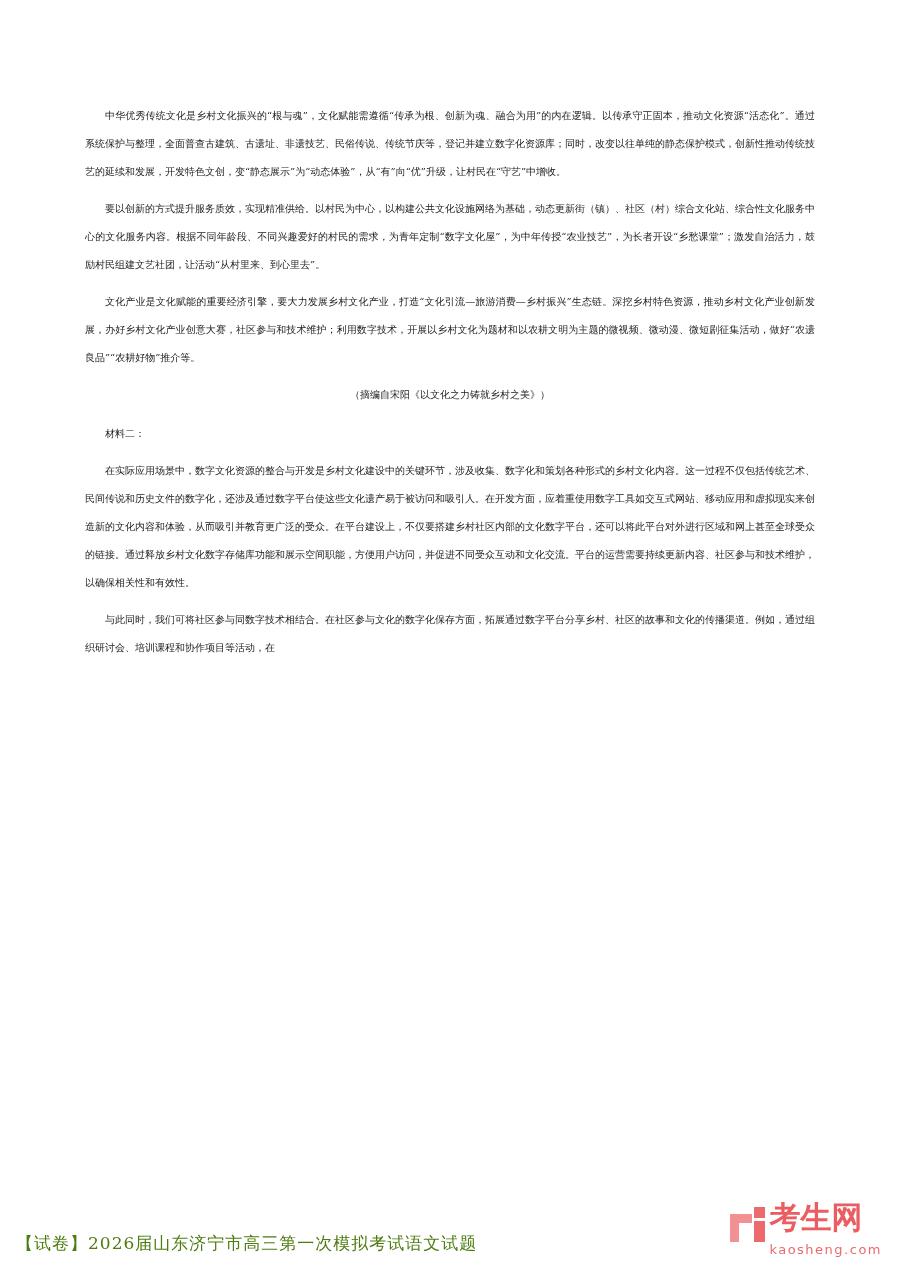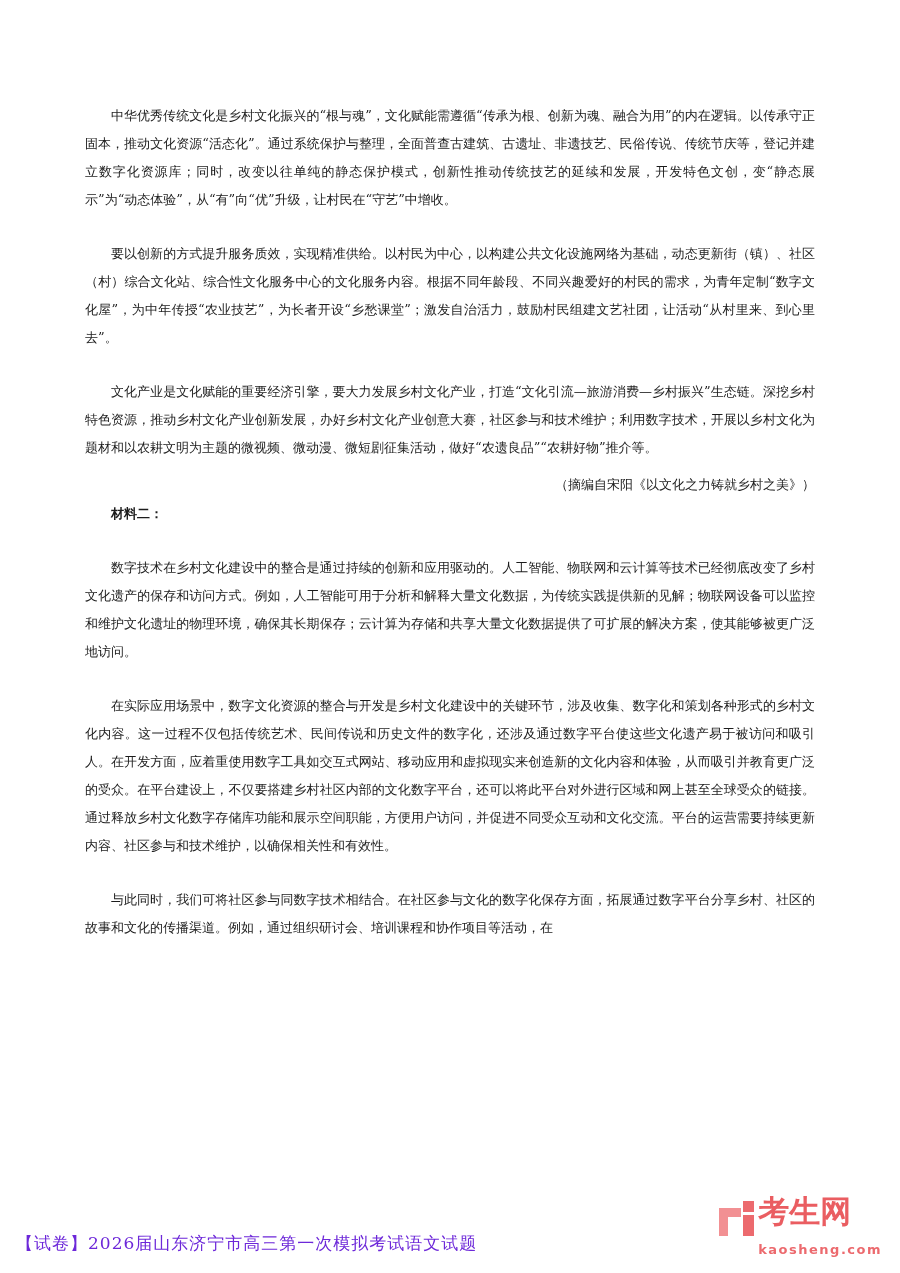--- a/index.html
+++ b/index.html
@@ -12,44 +12,44 @@
     position: relative;
     overflow: hidden;
     font-family: "DejaVu Serif", "Liberation Serif", serif;
     color: #1c1c1c;
   }
   .doc {
     position: absolute;
     top: 102px;
     left: 85px;
     width: 730px;
-    font-size: 13px;
+    font-size: 10px;
     line-height: 28px;
     text-align: justify;
   }
   .para {
     text-indent: 2em;
-    margin-top: 26px;
+    margin-top: 9px;
   }
   .para:first-child { margin-top: 0; }
   .attribution {
-    text-align: right;
+    text-align: center;
     margin-top: 9px;
   }
   .material-heading {
-    font-weight: bold;
+    font-weight: normal;
     text-indent: 2em;
-    margin-top: 1px;
+    margin-top: 11px;
   }
   .footer-title {
     position: absolute;
     left: 16px;
     bottom: 18px;
     font-size: 17px;
-    color: #6d28d9;
+    color: #4d7c0f;
     letter-spacing: 1px;
     white-space: nowrap;
   }
   .watermark {
     position: absolute;
     right: 18px;
     bottom: 16px;
     display: flex;
     align-items: flex-start;
   }
@@ -60,36 +60,34 @@
     font-size: 31px;
     font-weight: bold;
     color: #ea5d61;
     line-height: 1.1;
   }
   .wm-url {
     font-family: "DejaVu Sans", "Liberation Sans", sans-serif;
     font-size: 13px;
     color: #ec6a6e;
     letter-spacing: 1.5px;
-    margin-top: 14px;
-    font-weight: bold;
+    margin-top: 8px;
   }
 </style>
 </head>
 <body>
 
 <div class="page">
 
   <main class="doc">
     <p class="para">中华优秀传统文化是乡村文化振兴的“根与魂”，文化赋能需遵循“传承为根、创新为魂、融合为用”的内在逻辑。以传承守正固本，推动文化资源“活态化”。通过系统保护与整理，全面普查古建筑、古遗址、非遗技艺、民俗传说、传统节庆等，登记并建立数字化资源库；同时，改变以往单纯的静态保护模式，创新性推动传统技艺的延续和发展，开发特色文创，变“静态展示”为“动态体验”，从“有”向“优”升级，让村民在“守艺”中增收。</p>
     <p class="para">要以创新的方式提升服务质效，实现精准供给。以村民为中心，以构建公共文化设施网络为基础，动态更新街（镇）、社区（村）综合文化站、综合性文化服务中心的文化服务内容。根据不同年龄段、不同兴趣爱好的村民的需求，为青年定制“数字文化屋”，为中年传授“农业技艺”，为长者开设“乡愁课堂”；激发自治活力，鼓励村民组建文艺社团，让活动“从村里来、到心里去”。</p>
     <p class="para">文化产业是文化赋能的重要经济引擎，要大力发展乡村文化产业，打造“文化引流—旅游消费—乡村振兴”生态链。深挖乡村特色资源，推动乡村文化产业创新发展，办好乡村文化产业创意大赛，社区参与和技术维护；利用数字技术，开展以乡村文化为题材和以农耕文明为主题的微视频、微动漫、微短剧征集活动，做好“农遗良品”“农耕好物”推介等。</p>
     <p class="attribution">（摘编自宋阳《以文化之力铸就乡村之美》）</p>
     <p class="material-heading">材料二：</p>
-    <p class="para">数字技术在乡村文化建设中的整合是通过持续的创新和应用驱动的。人工智能、物联网和云计算等技术已经彻底改变了乡村文化遗产的保存和访问方式。例如，人工智能可用于分析和解释大量文化数据，为传统实践提供新的见解；物联网设备可以监控和维护文化遗址的物理环境，确保其长期保存；云计算为存储和共享大量文化数据提供了可扩展的解决方案，使其能够被更广泛地访问。</p>
     <p class="para">在实际应用场景中，数字文化资源的整合与开发是乡村文化建设中的关键环节，涉及收集、数字化和策划各种形式的乡村文化内容。这一过程不仅包括传统艺术、民间传说和历史文件的数字化，还涉及通过数字平台使这些文化遗产易于被访问和吸引人。在开发方面，应着重使用数字工具如交互式网站、移动应用和虚拟现实来创造新的文化内容和体验，从而吸引并教育更广泛的受众。在平台建设上，不仅要搭建乡村社区内部的文化数字平台，还可以将此平台对外进行区域和网上甚至全球受众的链接。通过释放乡村文化数字存储库功能和展示空间职能，方便用户访问，并促进不同受众互动和文化交流。平台的运营需要持续更新内容、社区参与和技术维护，以确保相关性和有效性。</p>
     <p class="para">与此同时，我们可将社区参与同数字技术相结合。在社区参与文化的数字化保存方面，拓展通过数字平台分享乡村、社区的故事和文化的传播渠道。例如，通过组织研讨会、培训课程和协作项目等活动，在</p>
   </main>
 
   <div class="footer-title">【试卷】2026届山东济宁市高三第一次模拟考试语文试题</div>
 
   <div class="watermark">
     <svg class="wm-logo" width="42" height="42" viewBox="0 0 42 42" aria-hidden="true">
       <rect x="3" y="10" width="9" height="28" fill="#f29093"></rect>
       <rect x="3" y="10" width="22" height="9" fill="#f29093"></rect>

